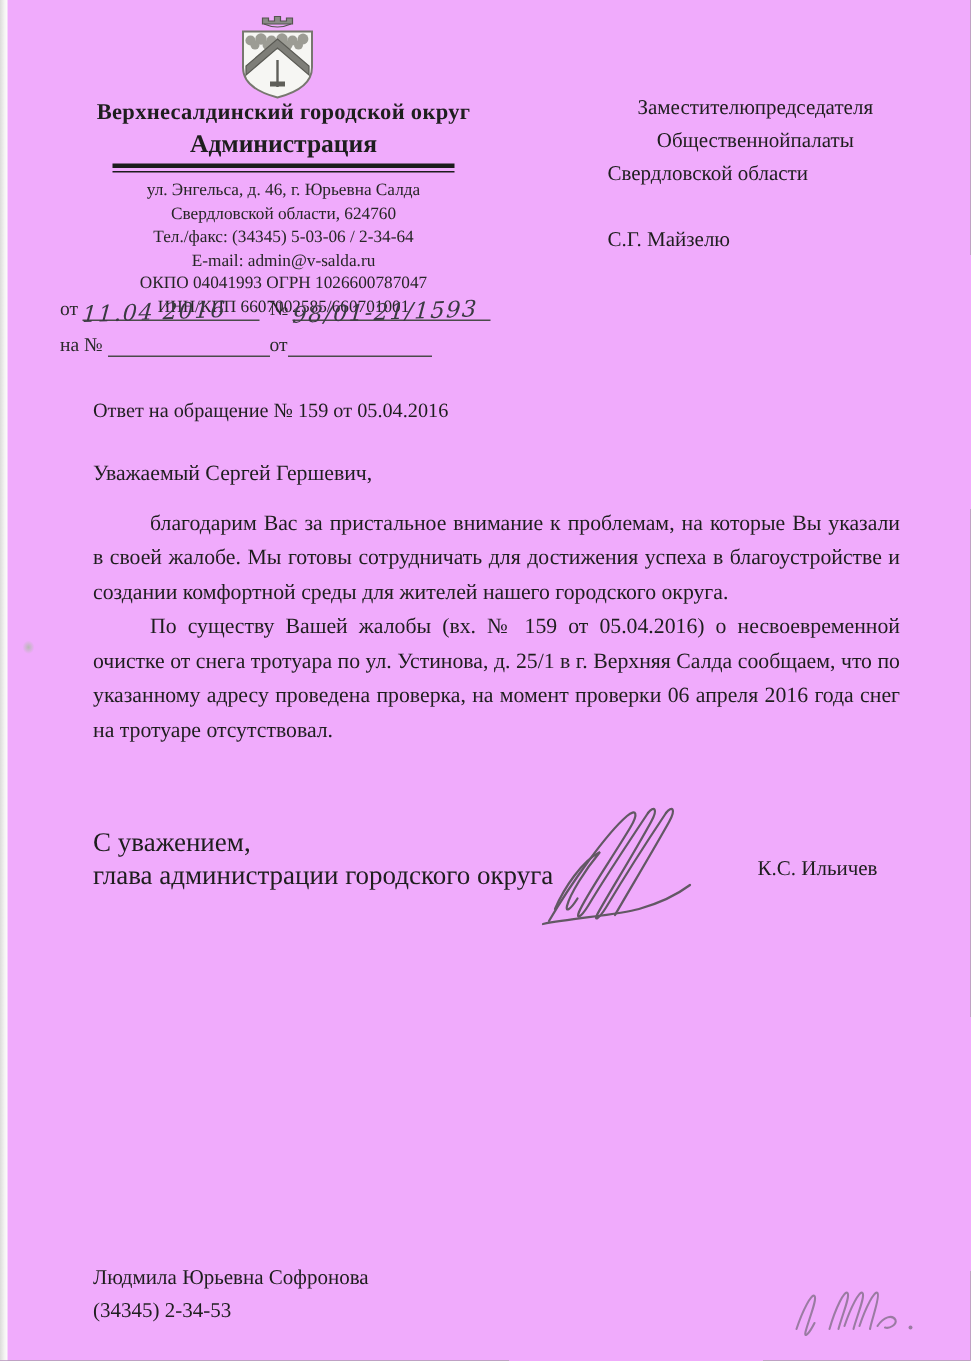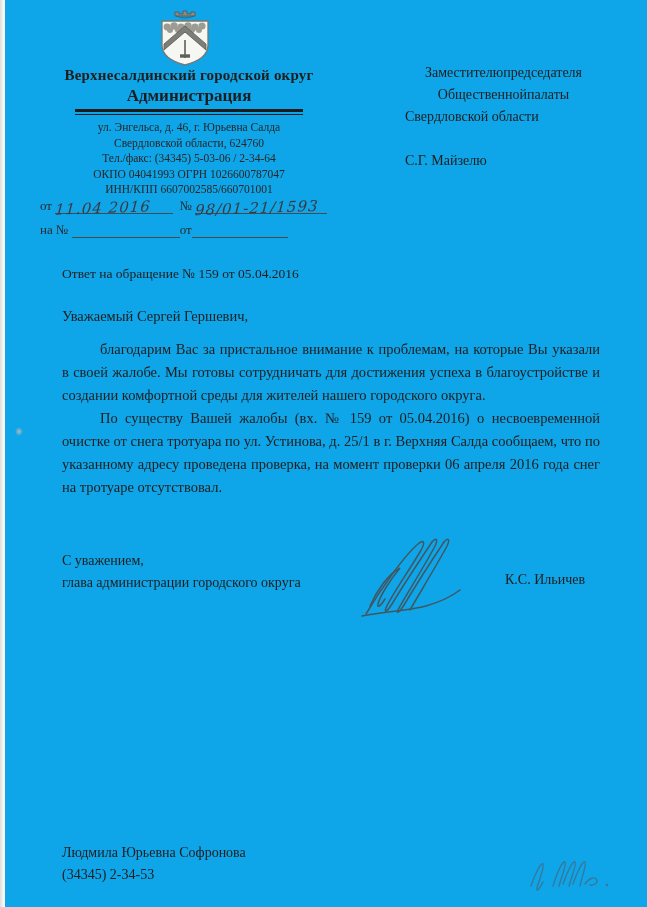--- a/index.html
+++ b/index.html
@@ -1,20 +1,20 @@
 <!DOCTYPE html>
 <html><head>
 <meta charset="utf-8">
 <style>
   html,body{margin:0;padding:0;background:#9a9a9a;}
   .page{
     position:relative;
     width:647px;height:907px;
     margin:0 auto;
-    background:#0ea5e9;
+    background:#f0abfc;
     font-family:"Liberation Serif","DejaVu Serif",serif;
     color:#1e1e1e;
     overflow:hidden;
   }
   .scan-edge-left{
     position:absolute;left:0;top:0;width:5px;height:907px;
     background:linear-gradient(to right,#dcdcda,#f4f4f2 60%,#fdfdfc);
   }
   .scan-smudge{
     position:absolute;left:15px;top:427px;width:8px;height:9px;
@@ -47,21 +47,21 @@
   .rec-name{margin-top:22px;}
 
   .subject{position:absolute;left:62px;top:266px;font-size:13.5px;}
 
   .salutation{position:absolute;left:62px;top:308px;width:538px;text-align:left;font-size:14.5px;}
 
   .body-text{position:absolute;left:62px;top:338px;width:538px;font-size:14.5px;line-height:23px;text-align:justify;}
   .body-text p{margin:0;text-indent:38px;}
 
   
-  .closing{position:absolute;left:62px;top:550px;font-size:14px;line-height:22px;}
+  .closing{position:absolute;left:62px;top:550px;font-size:18px;line-height:22px;}
   .signer-name{position:absolute;left:505px;top:572px;font-size:14px;}
   .signature{position:absolute;left:352px;top:528px;width:115px;height:92px;}
 
   .contact{position:absolute;left:62px;top:800px;font-size:14px;line-height:22px;margin-top:42px;}
 
   .initials{position:absolute;left:523px;top:852px;width:95px;height:48px;opacity:.55;}
 </style>
 </head>
 <body>
 
@@ -101,20 +101,21 @@
   </svg>
 
   <div class="lh-block">
     <div class="org1">Верхнесалдинский городской округ</div>
     <div class="org2">Администрация</div>
     <div class="rule"></div>
     <div class="addr">
       <div>ул. Энгельса, д. 46, г. Юрьевна Салда</div>
       <div>Свердловской области, 624760</div>
       <div>Тел./факс: (34345)  5-03-06 / 2-34-64</div>
+      <div>E-mail: admin@v-salda.ru</div>
       <div>ОКПО 04041993 ОГРН 1026600787047</div>
       <div>ИНН/КПП 6607002585/660701001</div>
     </div>
   </div>
 
   <div class="refline" style="top:198px;">
     <span>от</span>
     <span class="blank" style="width:118px;text-align:left;"><span class="hand">11.04 2016</span></span>
     &nbsp;<span>№</span>
     <span class="blank" style="width:132px;text-align:left;"><span class="hand">98/01-21/1593</span></span>

